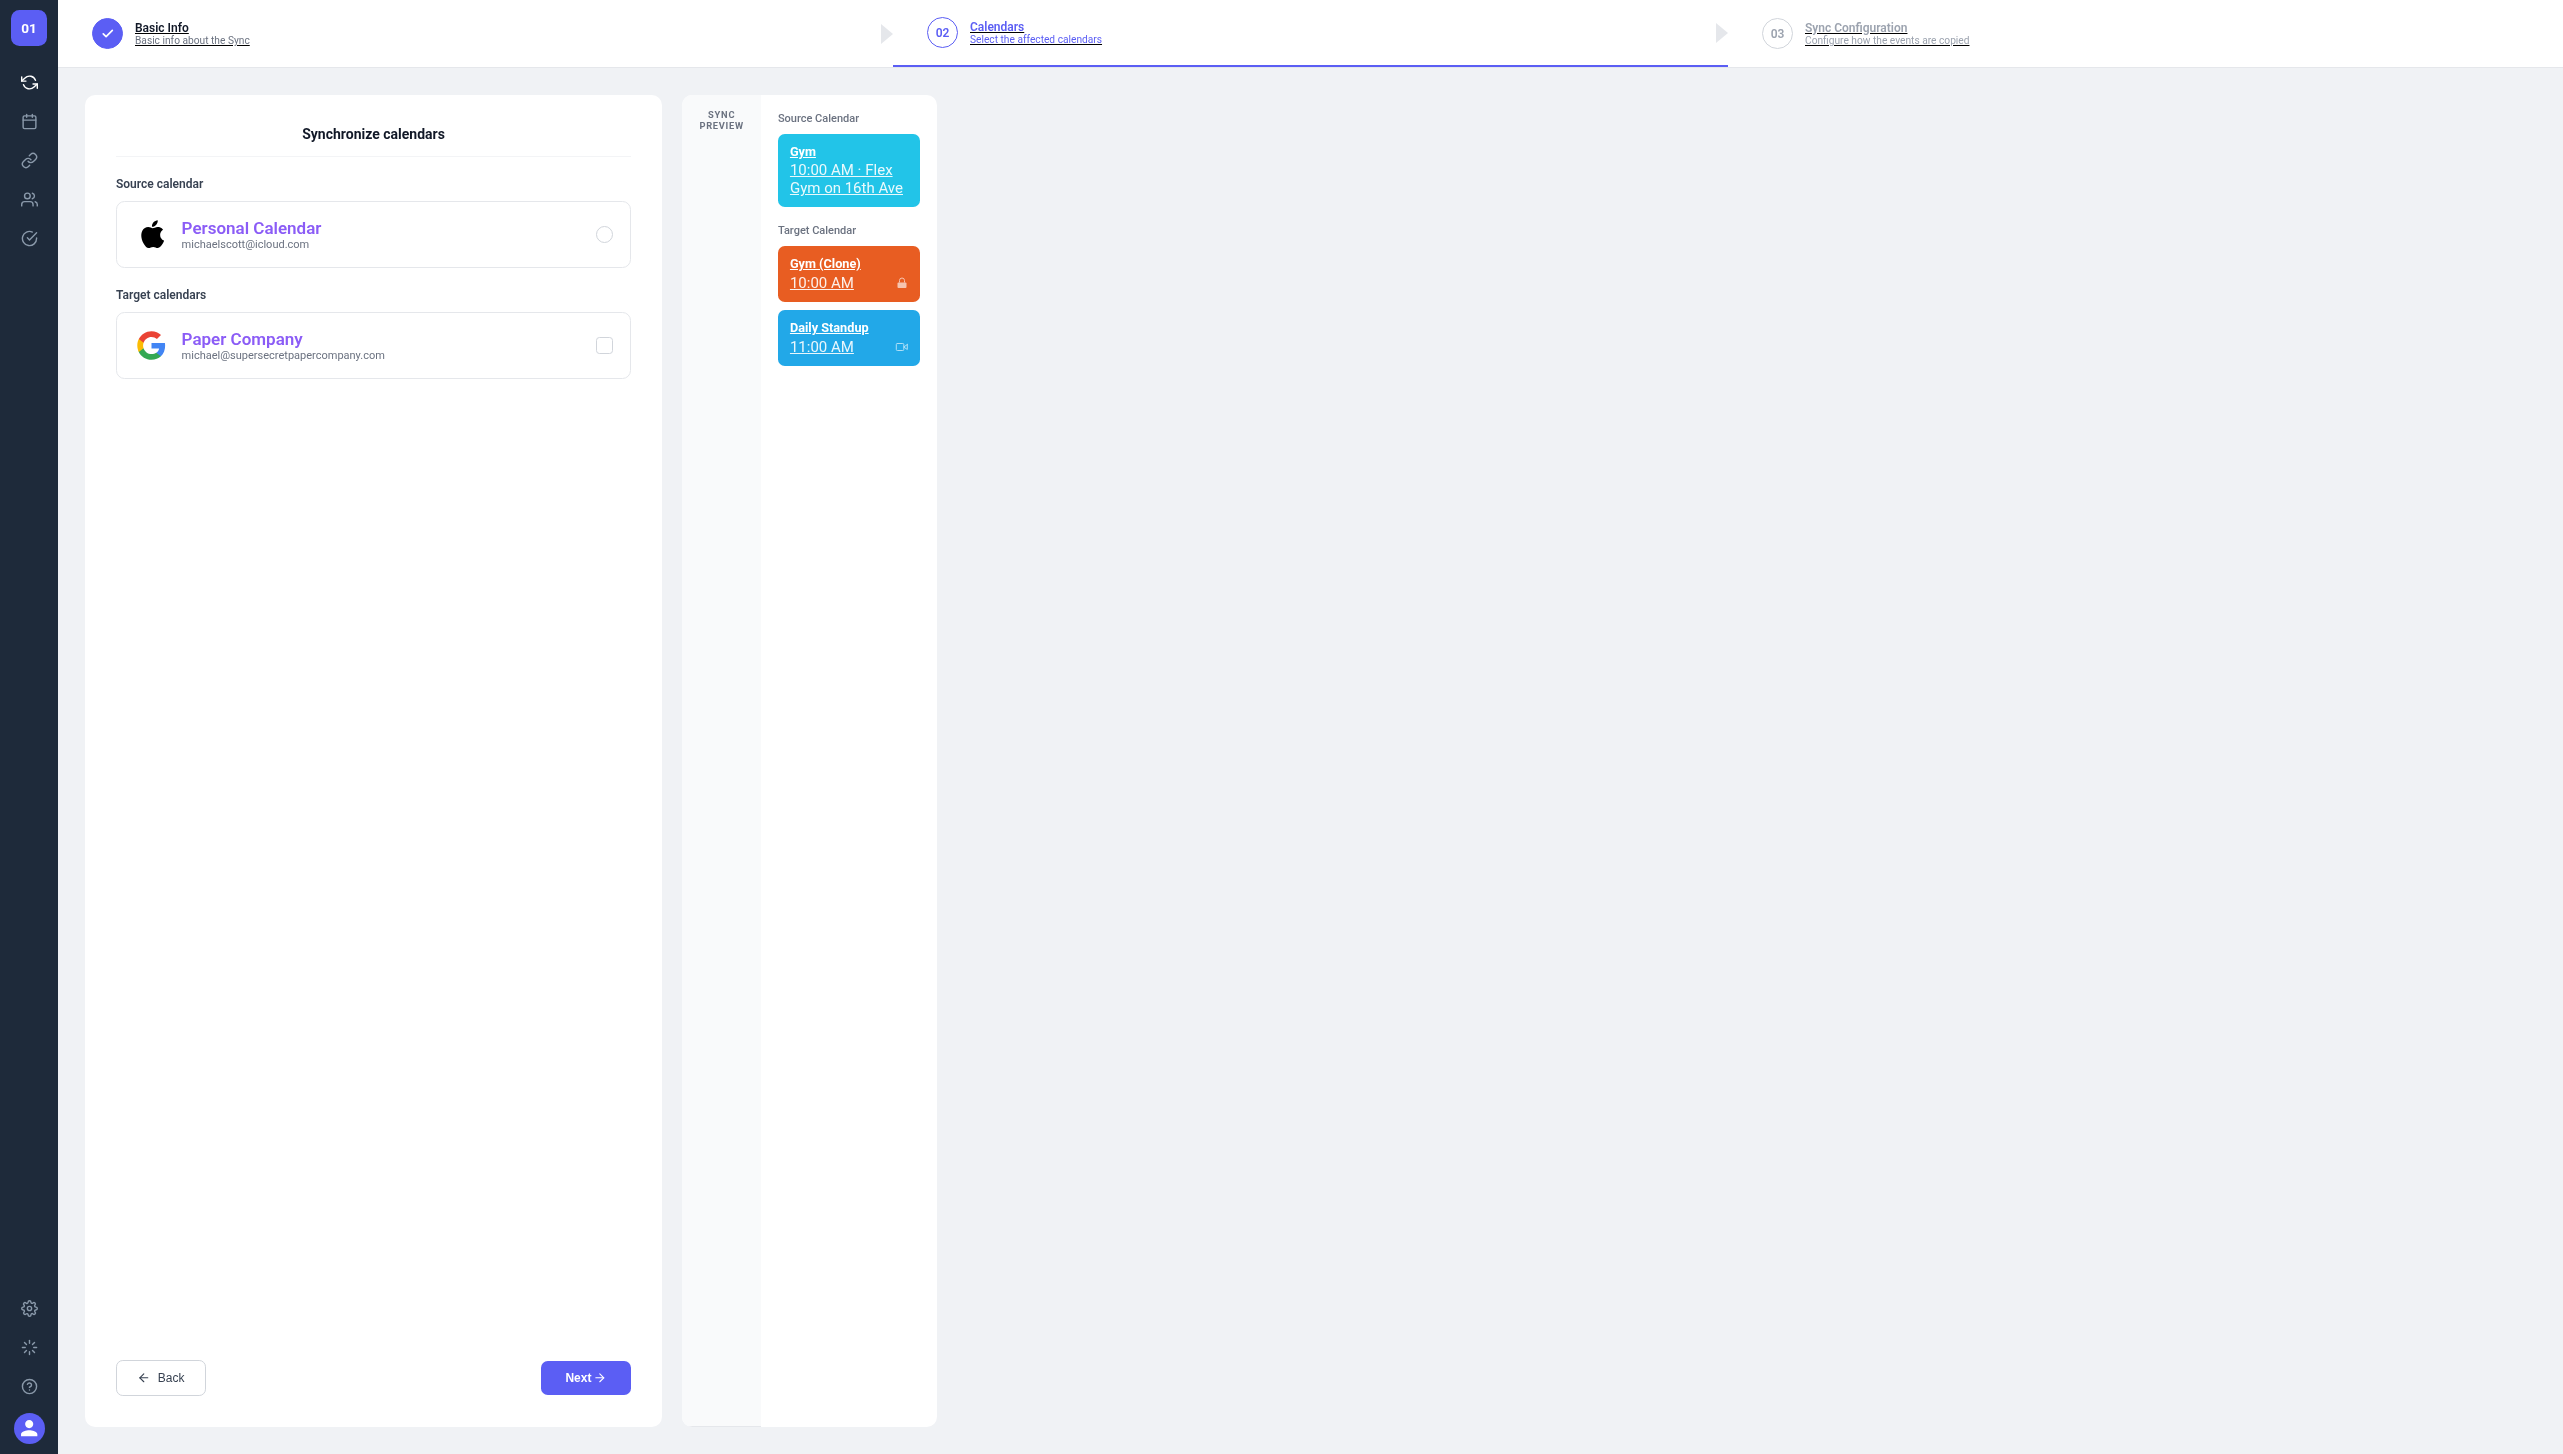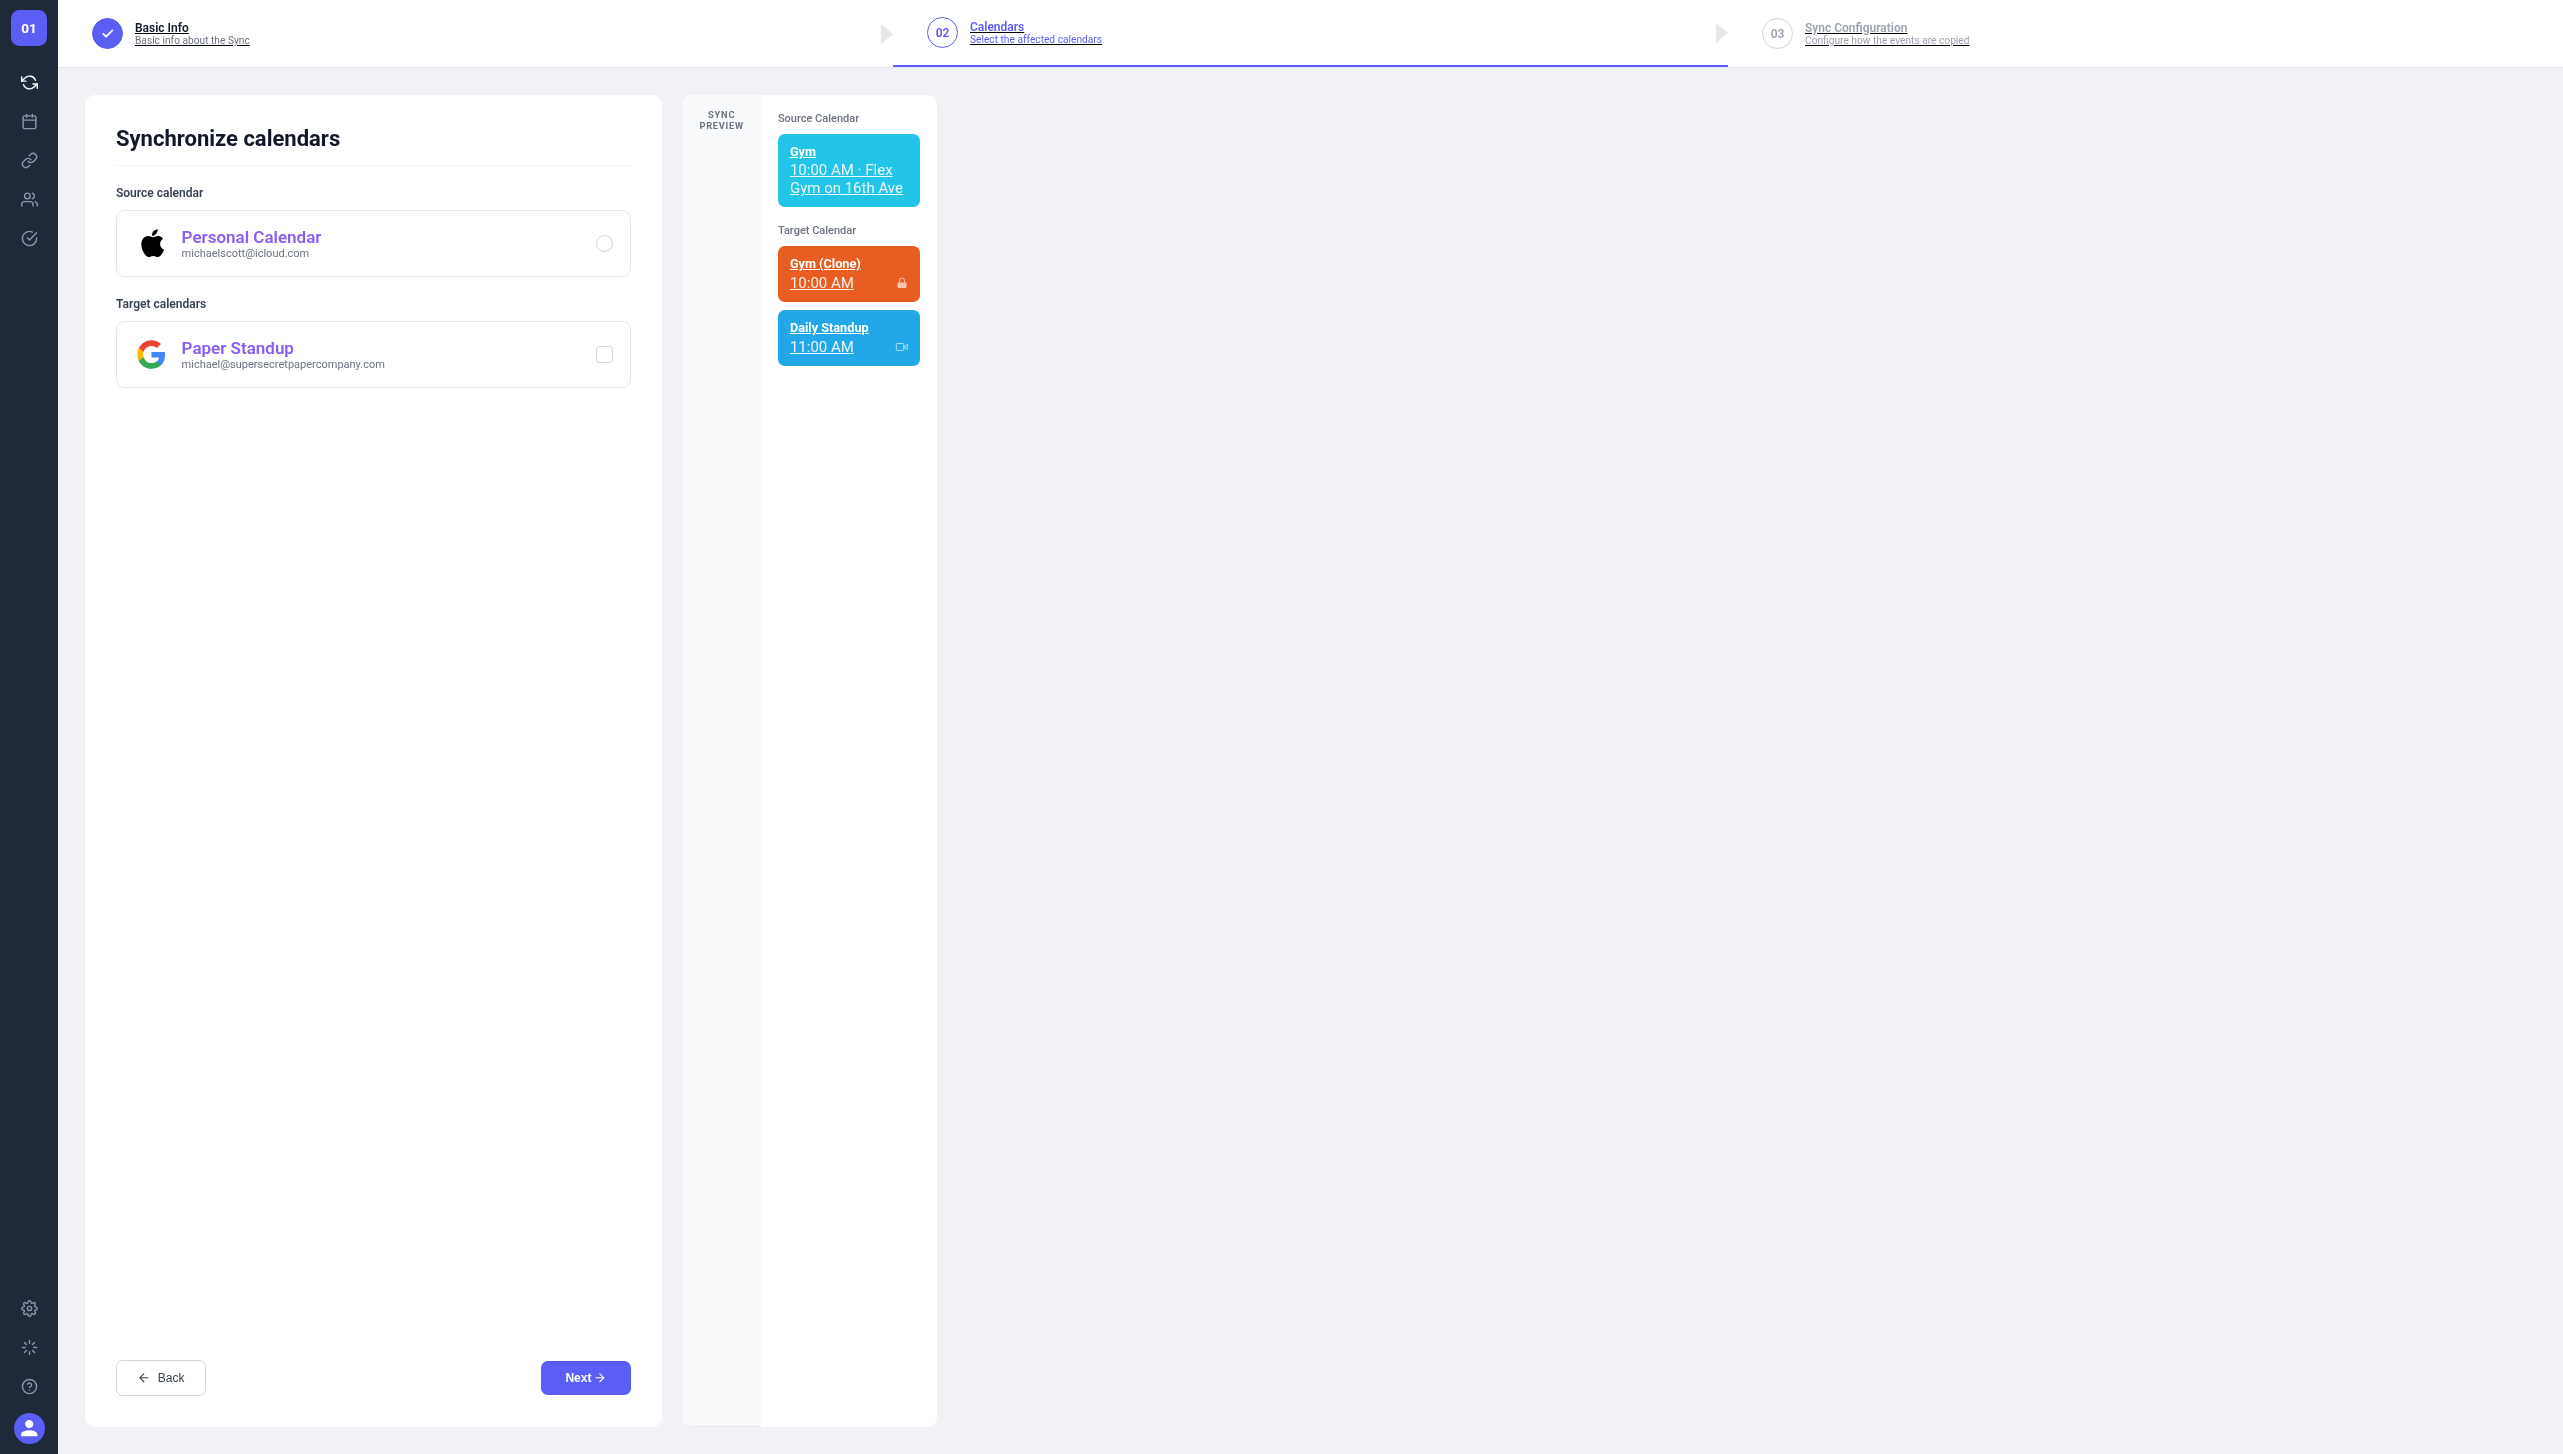--- a/index.html
+++ b/index.html
@@ -135,25 +135,26 @@
       flex: 1;
       background: white;
       border-radius: 10.2px;
       padding: 31px;
       display: flex;
       flex-direction: column;
       gap: 20.4px;
       max-width: 577px;
     }
     .card-title {
-      font-size: 22px;
+      font-size: 14px;
       font-weight: 700;
       color: #111827;
       padding-bottom: 13.6px;
       border-bottom: 0.8px solid #f3f4f6;
+      text-align: center;
     }
 
     
     .section-label {
       font-size: 12px;
       font-weight: 600;
       color: #374151;
       margin-bottom: 10.2px;
     }
 
@@ -438,21 +439,21 @@
 
             <svg width="31" height="31" viewBox="0 0 48 48">
               <path fill="#4285F4" d="M45.12 24.5c0-1.56-.14-3.06-.4-4.5H24v8.51h11.84c-.51 2.75-2.06 5.08-4.39 6.64v5.52h7.11c4.16-3.83 6.56-9.47 6.56-16.17z"></path>
               <path fill="#34A853" d="M24 46c5.94 0 10.92-1.97 14.56-5.33l-7.11-5.52c-1.97 1.32-4.49 2.1-7.45 2.1-5.73 0-10.58-3.87-12.31-9.07H4.34v5.7C7.96 41.07 15.4 46 24 46z"></path>
               <path fill="#FBBC05" d="M11.69 28.18C11.25 26.86 11 25.45 11 24s.25-2.86.69-4.18v-5.7H4.34C2.85 17.09 2 20.45 2 24c0 3.55.85 6.91 2.34 9.88l7.35-5.7z"></path>
               <path fill="#EA4335" d="M24 10.75c3.23 0 6.13 1.11 8.41 3.29l6.31-6.31C34.91 4.18 29.93 2 24 2 15.4 2 7.96 6.93 4.34 14.12l7.35 5.7c1.73-5.2 6.58-9.07 12.31-9.07z"></path>
               <path fill="none" d="M2 2h44v44H2z"></path>
             </svg>
           </div>
           <div class="calendar-info">
-            <div class="calendar-name">Paper Standup</div>
+            <div class="calendar-name">Paper Company</div>
             <div class="calendar-email">michael@supersecretpapercompany.com</div>
           </div>
           <div class="checkbox-btn"></div>
         </div>
       </div>
 
       <div class="footer-actions">
         <button class="btn-back">
           <svg width="13.6" height="13.6" viewBox="0 0 24 24" fill="none" stroke="currentColor" stroke-width="2" stroke-linecap="round" stroke-linejoin="round">
             <line x1="19" y1="12" x2="5" y2="12"></line>

